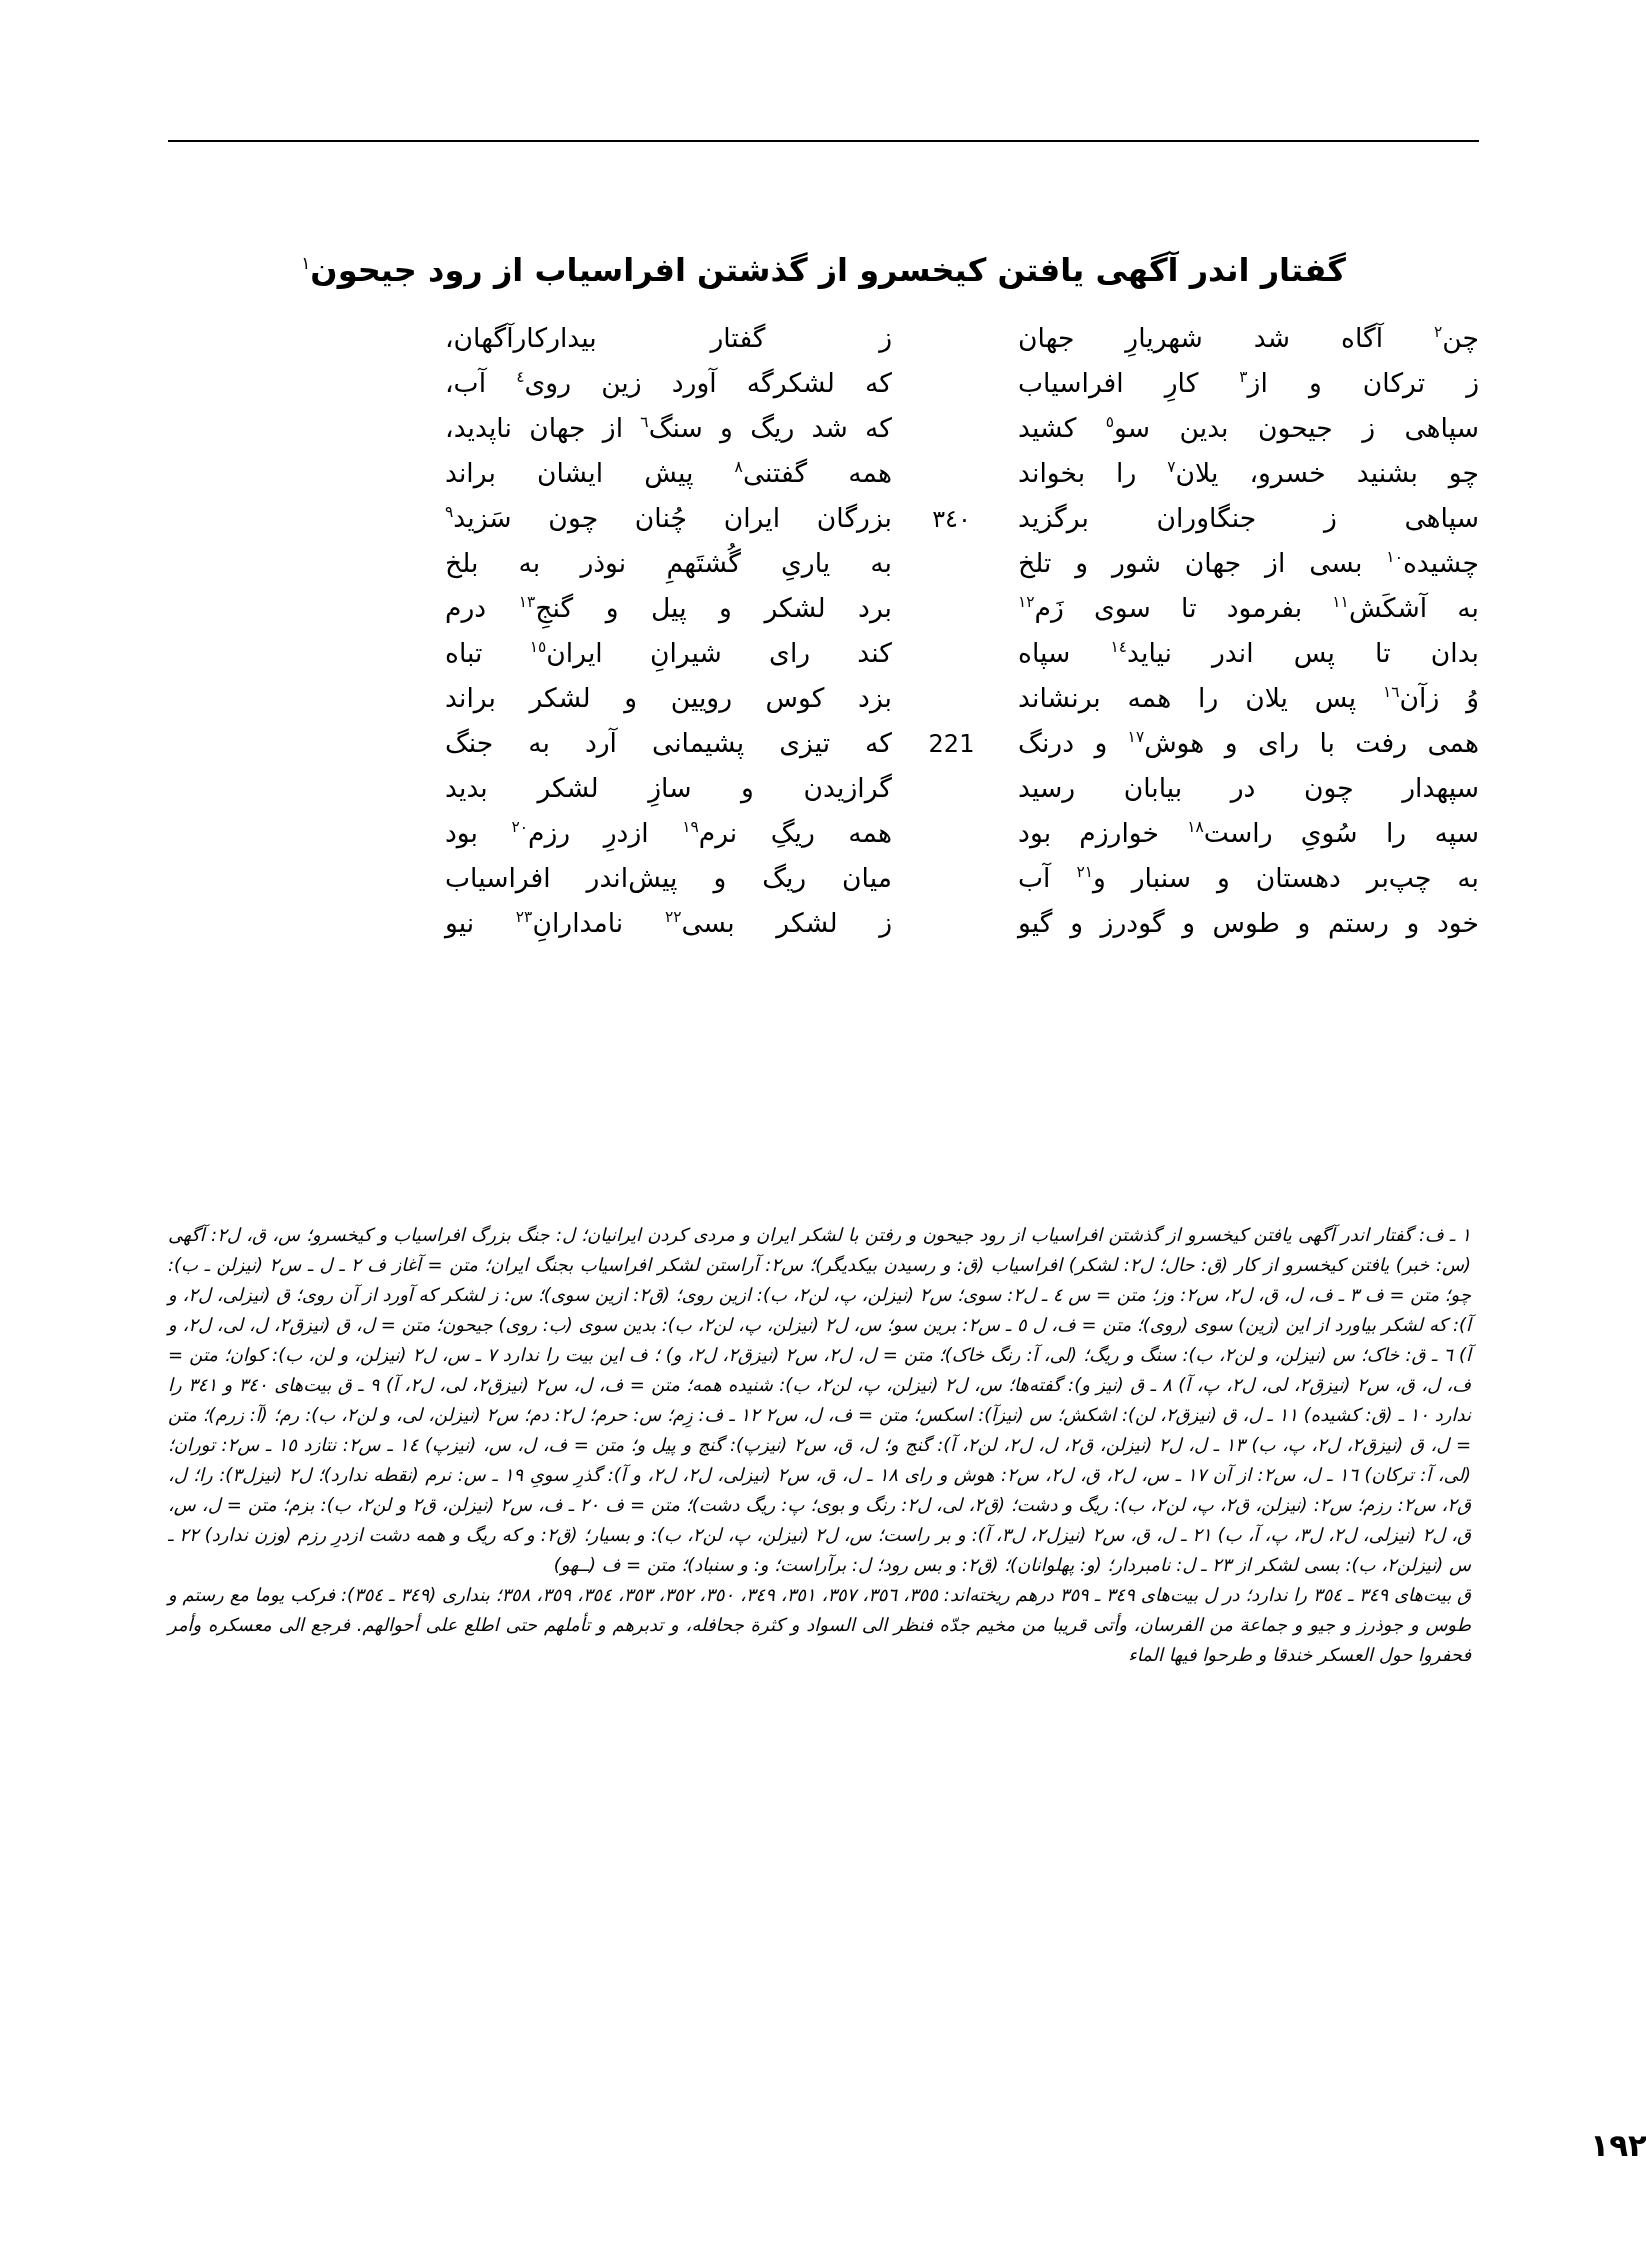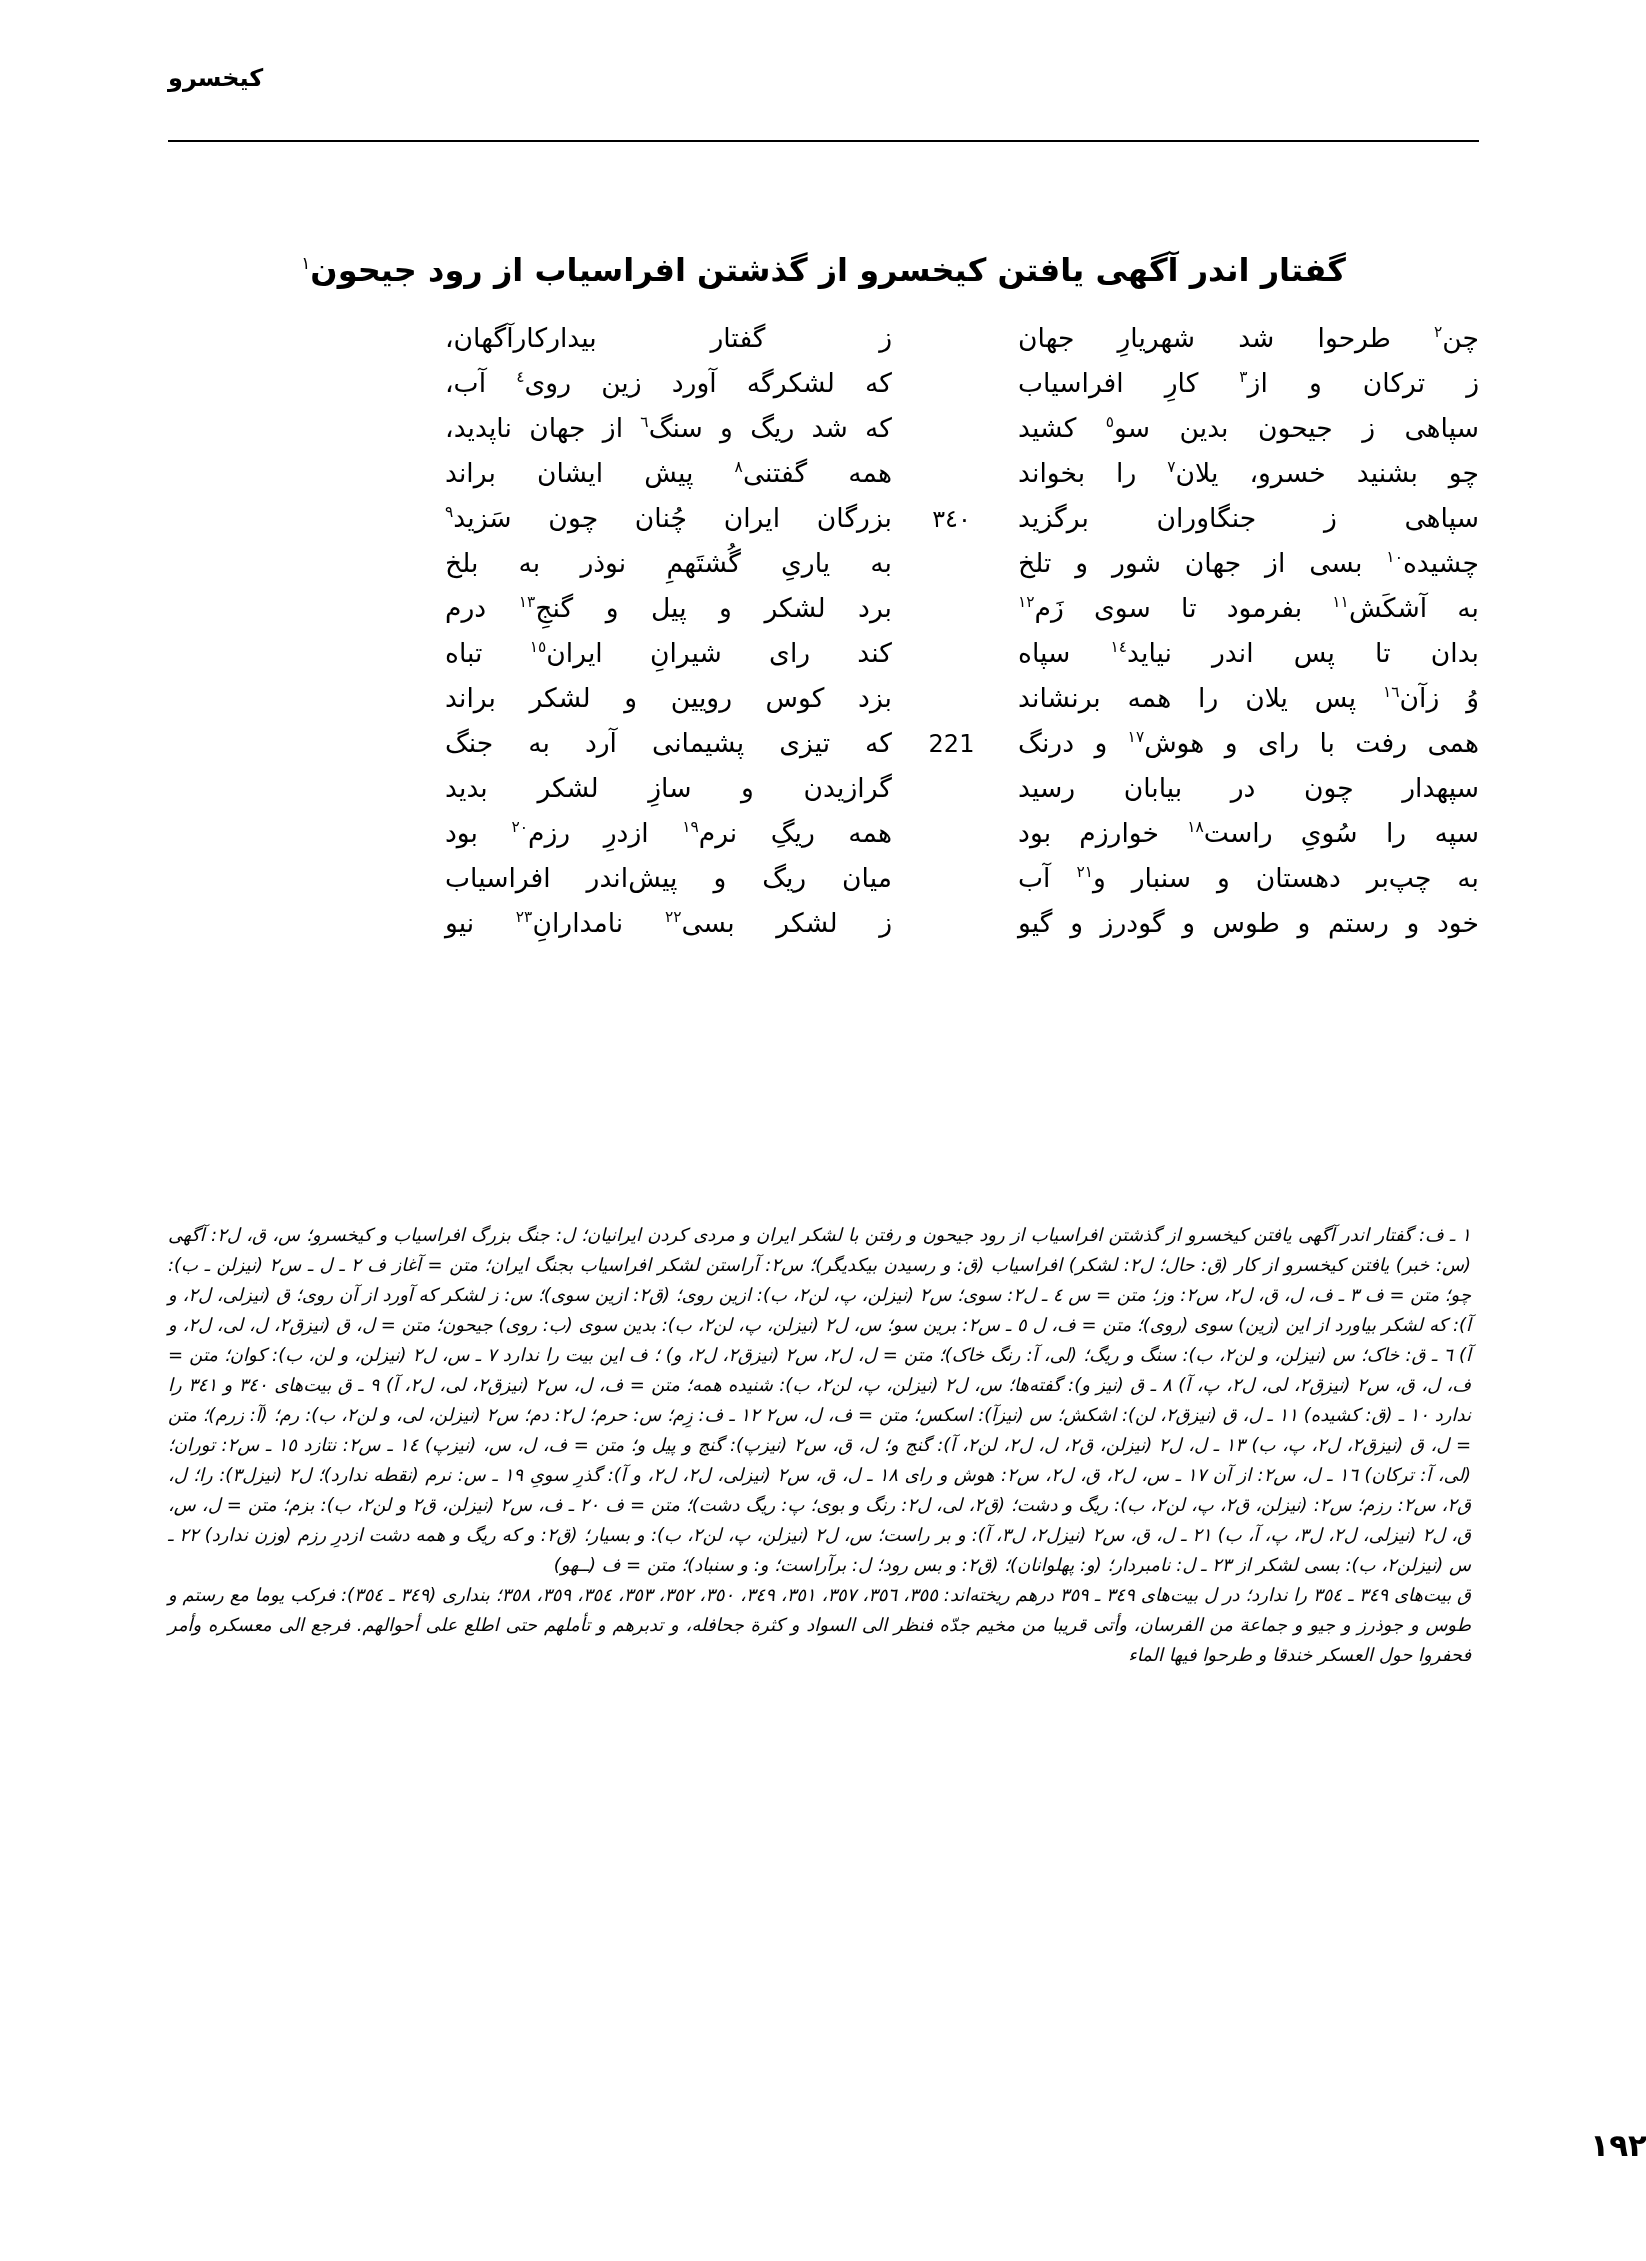--- a/index.html
+++ b/index.html
@@ -112,34 +112,31 @@
     right:0;left:0;
     font-size:31px;
     font-weight:700;
   }
 </style>
 </head>
 <body>
 
 <div class="page">
 
-  <div class="runhead">
-    <span class="ttl">کیخسرو</span>
-  </div>
   <div class="rule"></div>
 
   <div class="chapter-title">
     <span>گفتار اندر آگهی یافتن کیخسرو از گذشتن افراسیاب از رود جیحون</span><sup>١</sup>
   </div>
 
   <div class="verse-area" id="verse-area">
       <div class="verse-row">
         <div class="hemistich h-right">
           <span class="w">چن<sup class="fn">٢</sup></span>
-          <span class="w">طرحوا</span>
+          <span class="w">آگاه</span>
           <span class="w">شد</span>
           <span class="w">شهریارِ</span>
           <span class="w">جهان</span>
         </div>
         <div class="num-gutter"></div>
         <div class="hemistich h-left">
           <span class="w">ز</span>
           <span class="w">گفتار</span>
           <span class="w">بیدارکارآگهان،</span>
         </div>

